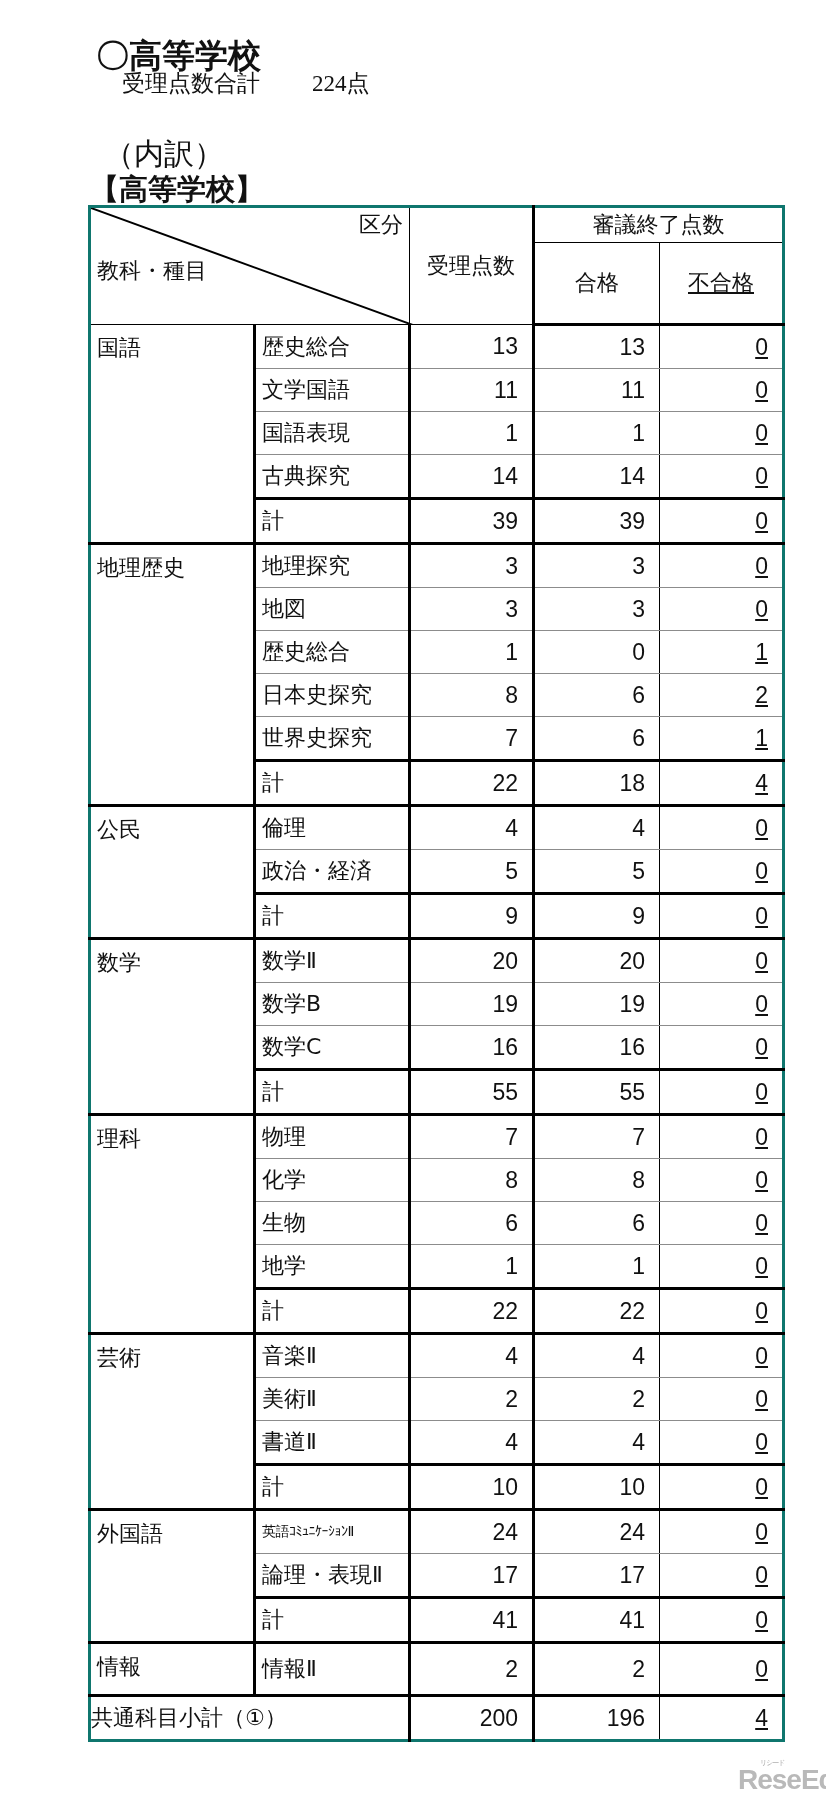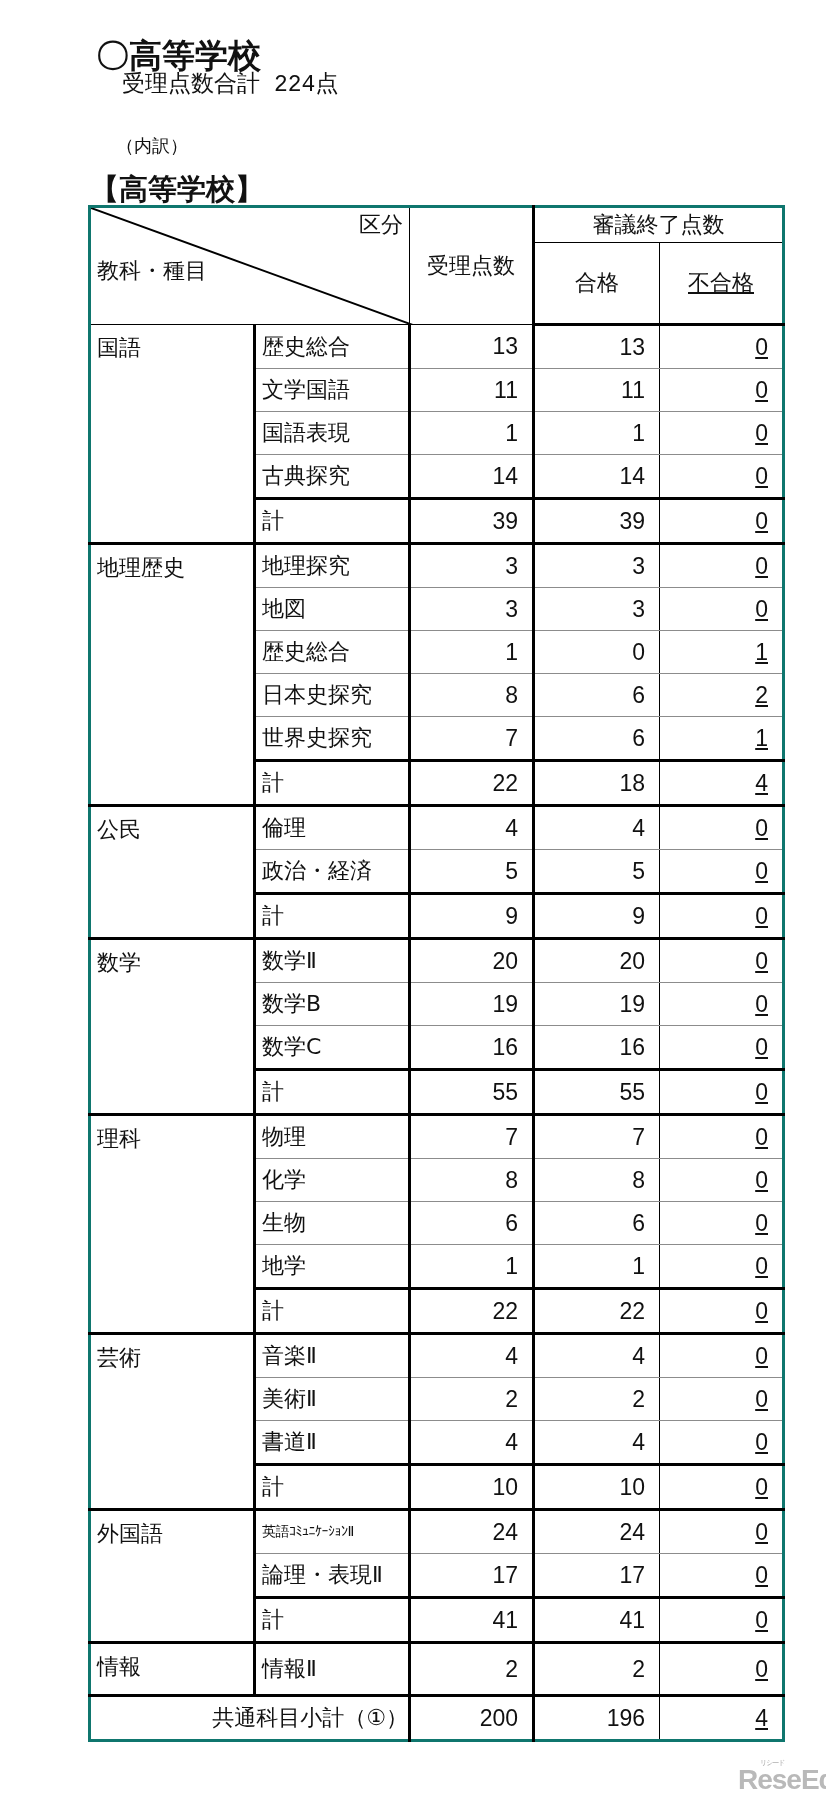--- a/index.html
+++ b/index.html
@@ -1,21 +1,21 @@
 <!DOCTYPE html>
 <html><head>
 <meta charset="utf-8">
 <style>
   html, body { margin:0; padding:0; background:#ffffff; }
   body { width:826px; height:1799px; position:relative; overflow:hidden;
          font-family:"DejaVu Sans","Liberation Sans",sans-serif; color:#111; }
   .title { position:absolute; left:96px; top:34px; font-size:33px; font-weight:bold; letter-spacing:0px;text-align:right; }
   .total-line { position:absolute; left:122px; top:68px; font-size:23px; }
-  .total-line .num { margin-left:14px; font-family:Liberation Mono, monospace; }
-  .breakdown { position:absolute; left:116px; top:134px; font-size:18px;text-align:center; }
+  .total-line .num { margin-left:52px; font-family:Liberation Serif, serif; }
+  .breakdown { position:absolute; left:104px; top:134px; font-size:30px;text-align:center; }
   .section { position:absolute; left:90px; top:170px; font-size:29px; font-weight:bold; }
 
   table.grid { position:absolute; left:88px; top:205px; width:697px; border-collapse:collapse;
                table-layout:fixed; border:3px solid #0f766e; font-size:22px; }
   .grid td, .grid th { border:1.5px solid #000; padding:0; height:42px; font-weight:normal; }
   .grid th { text-align:center; }
   .grid .c1 { width:165px; }
   .grid .c2 { width:155px; }
   .grid .c3 { width:124px; }
   .grid .c4 { width:126px; }
@@ -30,21 +30,21 @@
                  font-family:"Liberation Sans",sans-serif; transform-origin:right; }
   .grid td.col3 { border-right:3px solid #000; }
   .hdr-diag { position:relative; height:117px; padding:0; border-right:3px solid #000; }
   .hdr-diag svg { position:absolute; left:0; top:0; }
   .hdr-diag .kubun { position:absolute; right:6px; top:2px; font-size:22px; }
   .hdr-diag .kyoka { position:absolute; left:6px; top:48px; font-size:22px; }
   .hdr-accept { border-right:3px solid #000 !important; vertical-align:middle; }
   .hdr-review { height:34px !important; }
   .hdr-pass, .hdr-fail { height:80px !important; }
   .grid tr.header-bottom th, .grid tr.header-bottom td { border-bottom:3px solid #000; }
-  .grid td.subtotal-label { text-align:right; border-right:3px solid #000; }
+  .grid td.subtotal-label { text-align:left; border-right:3px solid #000; padding-right:20px; }
   .grid tr.final td { border-top:3px solid #000; height:42px; }
 
   .watermark { position:absolute; left:738px; top:1764px; font-size:28px; font-weight:bold;
                color:#b9b9b9; font-family:"Liberation Sans",sans-serif; letter-spacing:-1px; }
   .watermark .kana { position:absolute; left:22px; top:-6px; font-size:7px; font-weight:normal; color:#aaa; }
 </style>
 </head>
 <body>
 
 <div class="title">〇高等学校</div>

